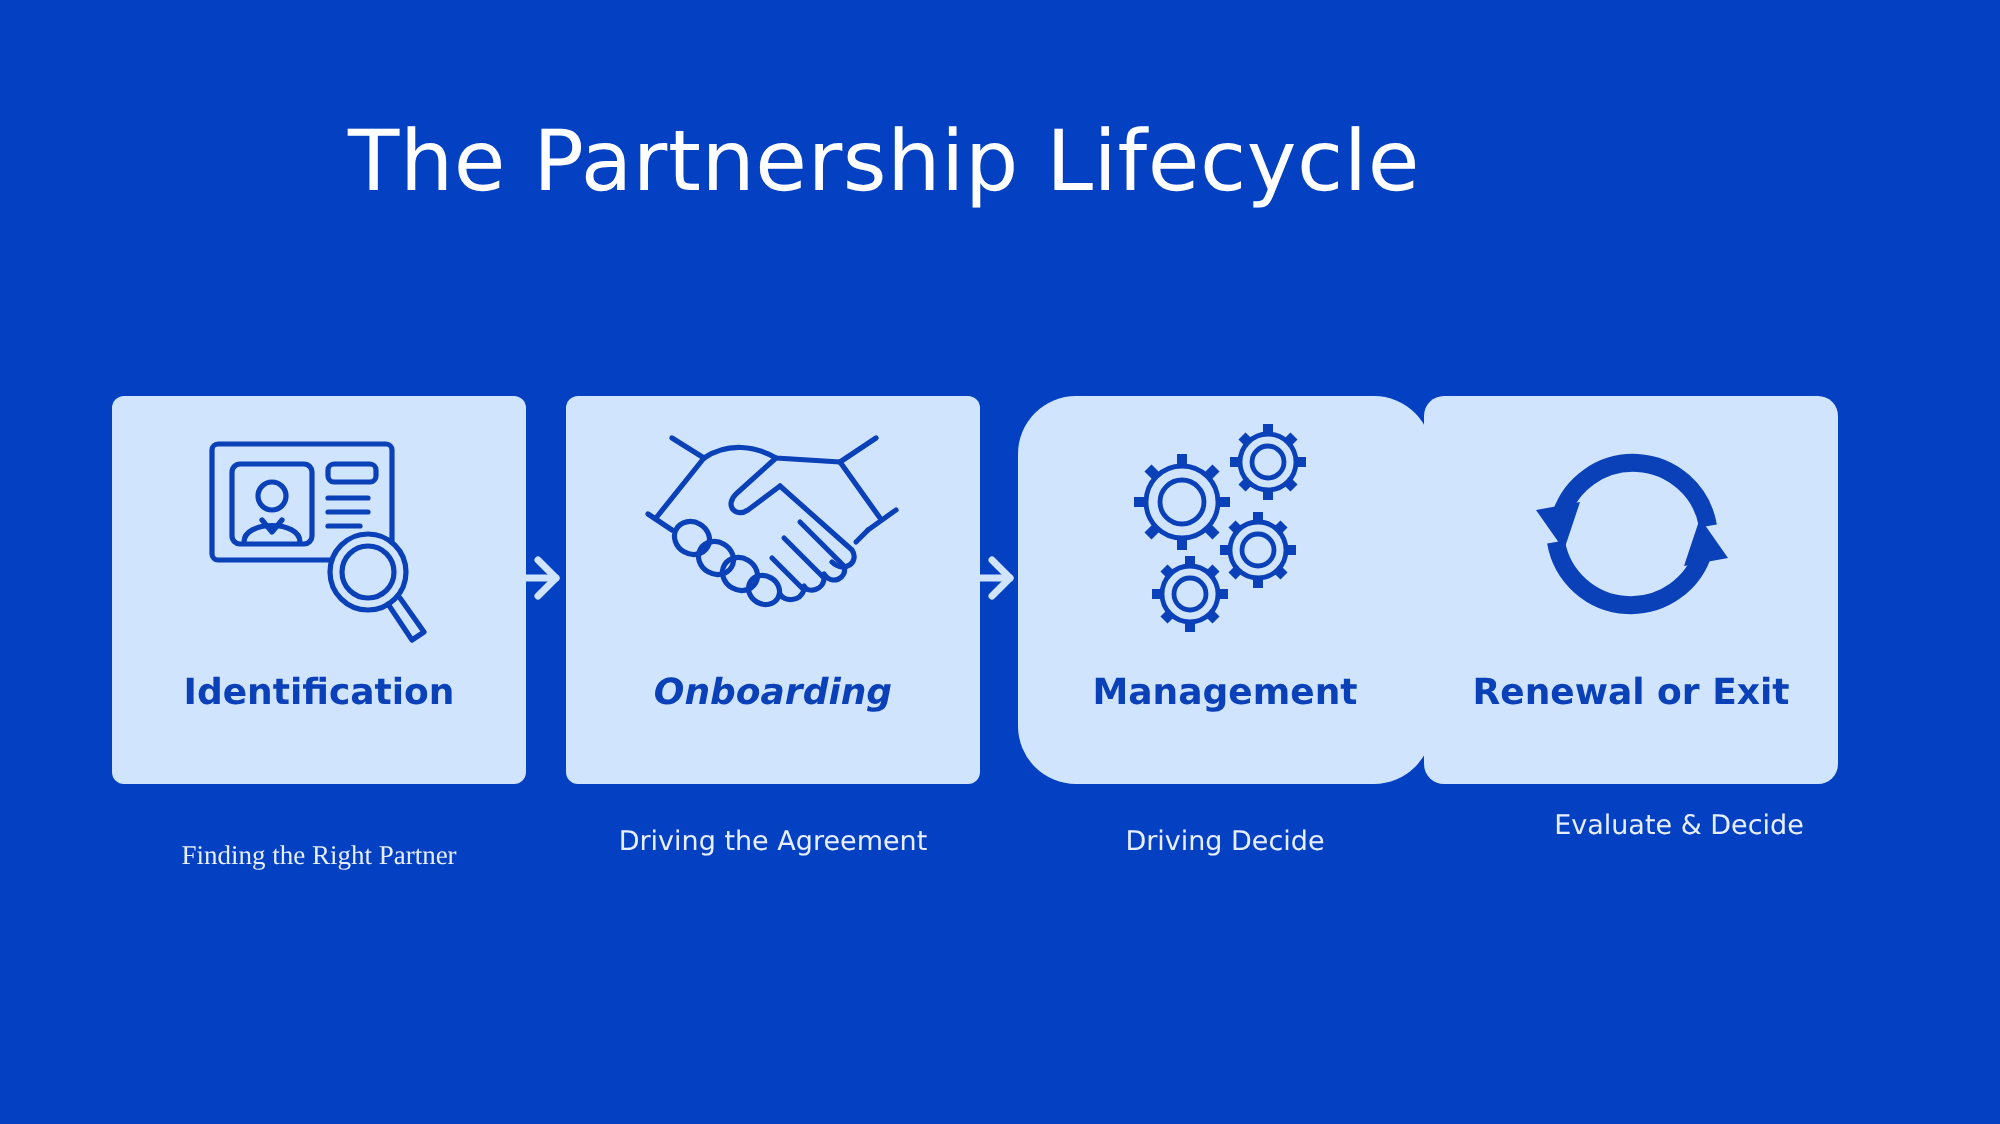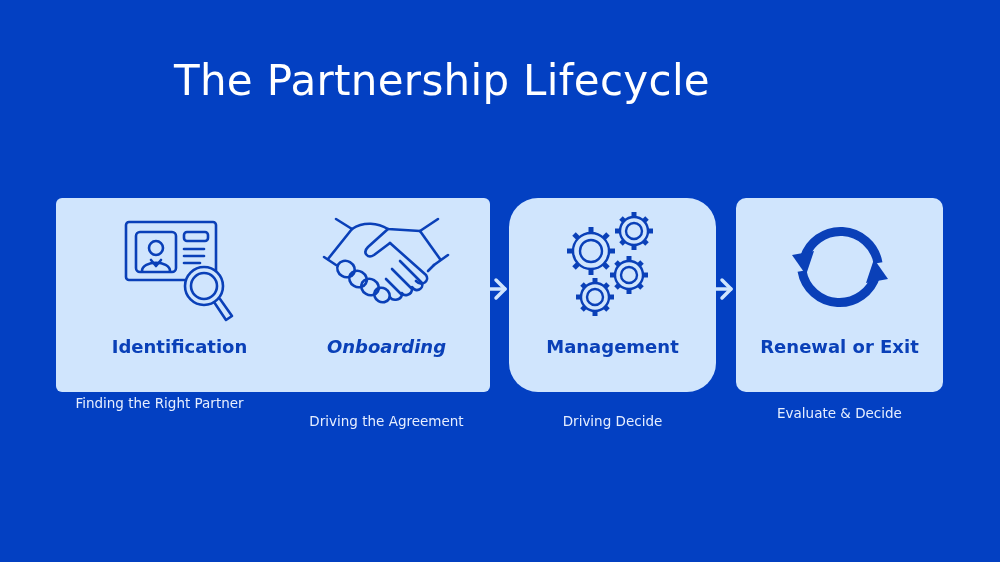--- a/index.html
+++ b/index.html
@@ -36,21 +36,21 @@
     }
     .arrow {
       position: absolute; top: 276px; width: 24px; height: 26px;
     }
   </style>
 </head>
 <body>
 
 <div class="title">The Partnership Lifecycle</div>
 
-<div class="card" style="left:56px;padding-left:40px;">
+<div class="card" style="left:56px;">
   <div class="icon">
     <svg width="120" height="110" viewBox="0 0 120 110" fill="none" stroke="#0A40B8" stroke-width="2.6" stroke-linecap="round" stroke-linejoin="round">
       <rect x="6" y="10" width="90" height="58" rx="3"></rect>
       <rect x="16" y="20" width="40" height="40" rx="4"></rect>
       <circle cx="36" cy="36" r="7"></circle>
       <path d="M22 59 C22 48 50 48 50 59"></path>
       <path d="M31 48 L36 54 L41 48"></path>
       <rect x="64" y="20" width="24" height="9" rx="3"></rect>
       <line x1="64" y1="37" x2="84" y2="37"></line>
       <line x1="64" y1="44" x2="84" y2="44"></line>
@@ -166,28 +166,28 @@
   <div class="label">Management</div>
 </div>
 
 <div class="arrow" style="left:711px;">
   <svg width="24" height="26" viewBox="0 0 24 26" fill="none" stroke="#D0E5FD" stroke-width="3.5" stroke-linecap="round" stroke-linejoin="round">
     <line x1="4" y1="13" x2="20" y2="13"></line>
     <polyline points="11,4 20,13 11,22"></polyline>
   </svg>
 </div>
 
-<div class="card" style="left:736px;border-radius:10px;">
+<div class="card" style="left:712px;border-radius:10px;">
   <div class="icon">
     <svg width="100" height="100" viewBox="0 0 100 100" fill="none">
       <path d="M14 42 A38 38 0 0 1 88 46" stroke="#0A40B8" stroke-width="9" fill="none"></path>
       <path d="M86 58 A38 38 0 0 1 12 54" stroke="#0A40B8" stroke-width="9" fill="none"></path>
       <polygon points="2,38 24,34 16,58" fill="#0A40B8"></polygon>
       <polygon points="98,62 76,66 84,42" fill="#0A40B8"></polygon>
     </svg>
   </div>
   <div class="label">Renewal or Exit</div>
 </div>
 
-<div class="caption" style="left:46px; top:395px;">Finding the Right Partner</div>
+<div class="caption" style="left:46px; top:420px;font-family:Liberation Serif, serif;">Finding the Right Partner</div>
 <div class="caption" style="left:273px; top:413px;">Driving the Agreement</div>
 <div class="caption" style="left:499px; top:413px;">Driving Decide</div>
 <div class="caption" style="left:726px; top:405px;">Evaluate &amp; Decide</div>
 
 </body></html>

